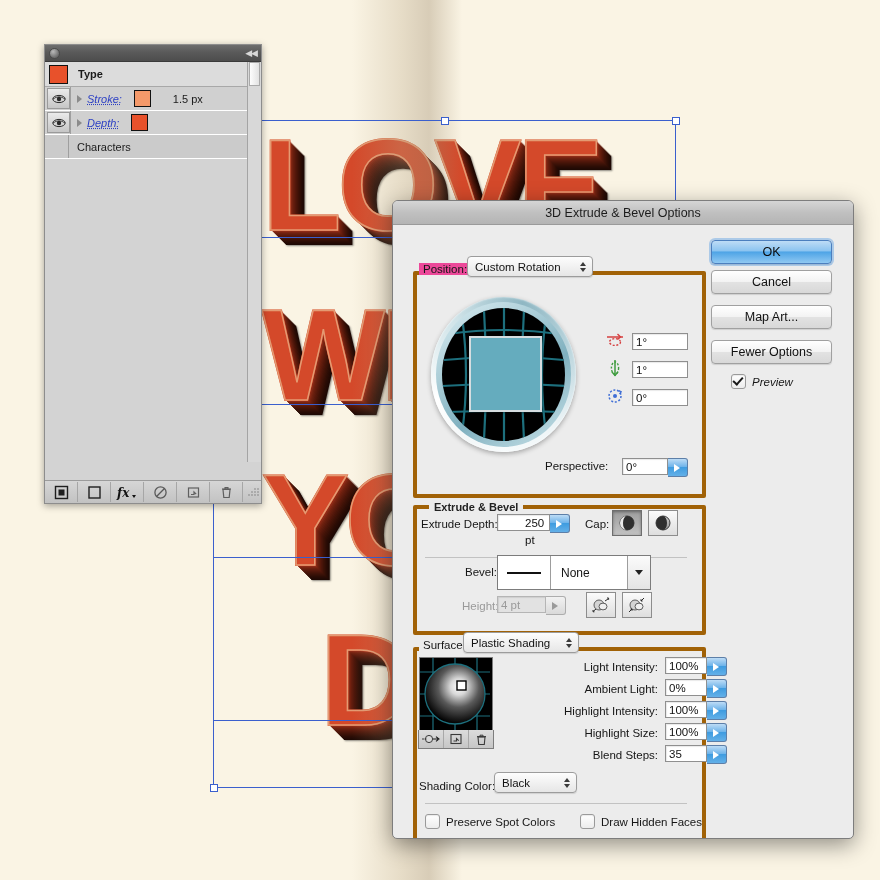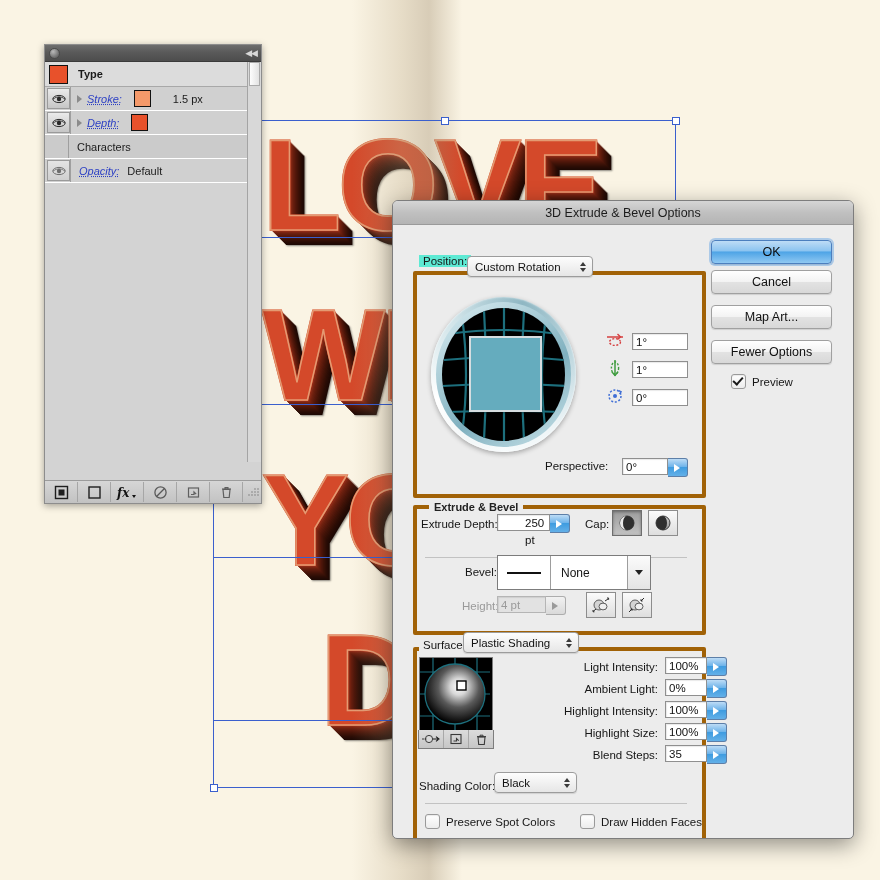--- a/index.html
+++ b/index.html
@@ -415,32 +415,20 @@
           <i style="background:#e8512b;"></i>
         </span>
     </div>
 
     <div class="ap-row alt">
       <span class="ap-spacer"></span>
       <span class="ap-divider"></span>
       <span class="ap-plain">Characters</span>
     </div>
 
-    <div class="ap-row">
-      <span class="ap-eye blank">
-        <svg width="14" height="10" viewBox="0 0 14 10" opacity=".75">
-            <ellipse cx="7" cy="5" rx="6.2" ry="3.6" fill="none" stroke="#4a4a4a" stroke-width="1"></ellipse>
-            <circle cx="7" cy="5" r="2.2" fill="#4a4a4a"></circle>
-            <path d="M1 5 Q7 0.6 13 5" fill="none" stroke="#4a4a4a" stroke-width=".8"></path>
-          </svg>
-      </span>
-      <span class="ap-divider"></span>
-      <span class="ap-plain ap-link">Opacity:</span>
-      <span class="ap-val" style="margin-left:8px;">Default</span>
-    </div>
 
     <div class="ap-row ap-empty" style="height:auto;flex:1;border-bottom:none;"></div>
 
     <div class="ap-scroll">
       <div class="ap-scroll-thumb"></div>
     </div>
   </div>
 
   <div class="ap-footer">
     <span class="ft-btn">
@@ -510,29 +498,29 @@
     </div>
     <div class="pbtn" style="position:absolute;left:318px;top:45px;width:119px;">
       <span>Cancel</span>
     </div>
     <div class="pbtn" style="position:absolute;left:318px;top:80px;width:119px;">
       <span>Map Art...</span>
     </div>
     <div class="pbtn" style="position:absolute;left:318px;top:115px;width:119px;">
       <span>Fewer Options</span>
     </div>
-    <div class="cbwrap" style="position:absolute;left:338px;top:149px;">
+    <div class="cbwrap" style="position:absolute;left:338px;top:149px;font-style:italic;">
       <span class="cbox on"></span>
       <span class="lbl">Preview</span>
     </div>
 
     <div class="grp" style="left:20px;top:46px;width:285px;height:219px;">
       <span class="grp-legend sel" style="left:0;top:-11px;padding:0;background:transparent;"></span>
     </div>
-    <span class="lbl" style="position:absolute;left:26px;top:30px;background:#5eead4;padding:0 4px;">Position:</span>
+    <span class="lbl" style="position:absolute;left:26px;top:38px;background:#ec4899;padding:0 4px;">Position:</span>
     <div class="popup" style="position:absolute;left:74px;top:31px;width:115px;">
       <span class="pv">Custom Rotation</span>
       <span class="updown">
           <b class="u"></b>
           <b class="d"></b>
         </span>
     </div>
 
     <div class="trackwrap" style="left:38px;top:72px;width:145px;height:155px;">
       <div class="track-ring"></div>

